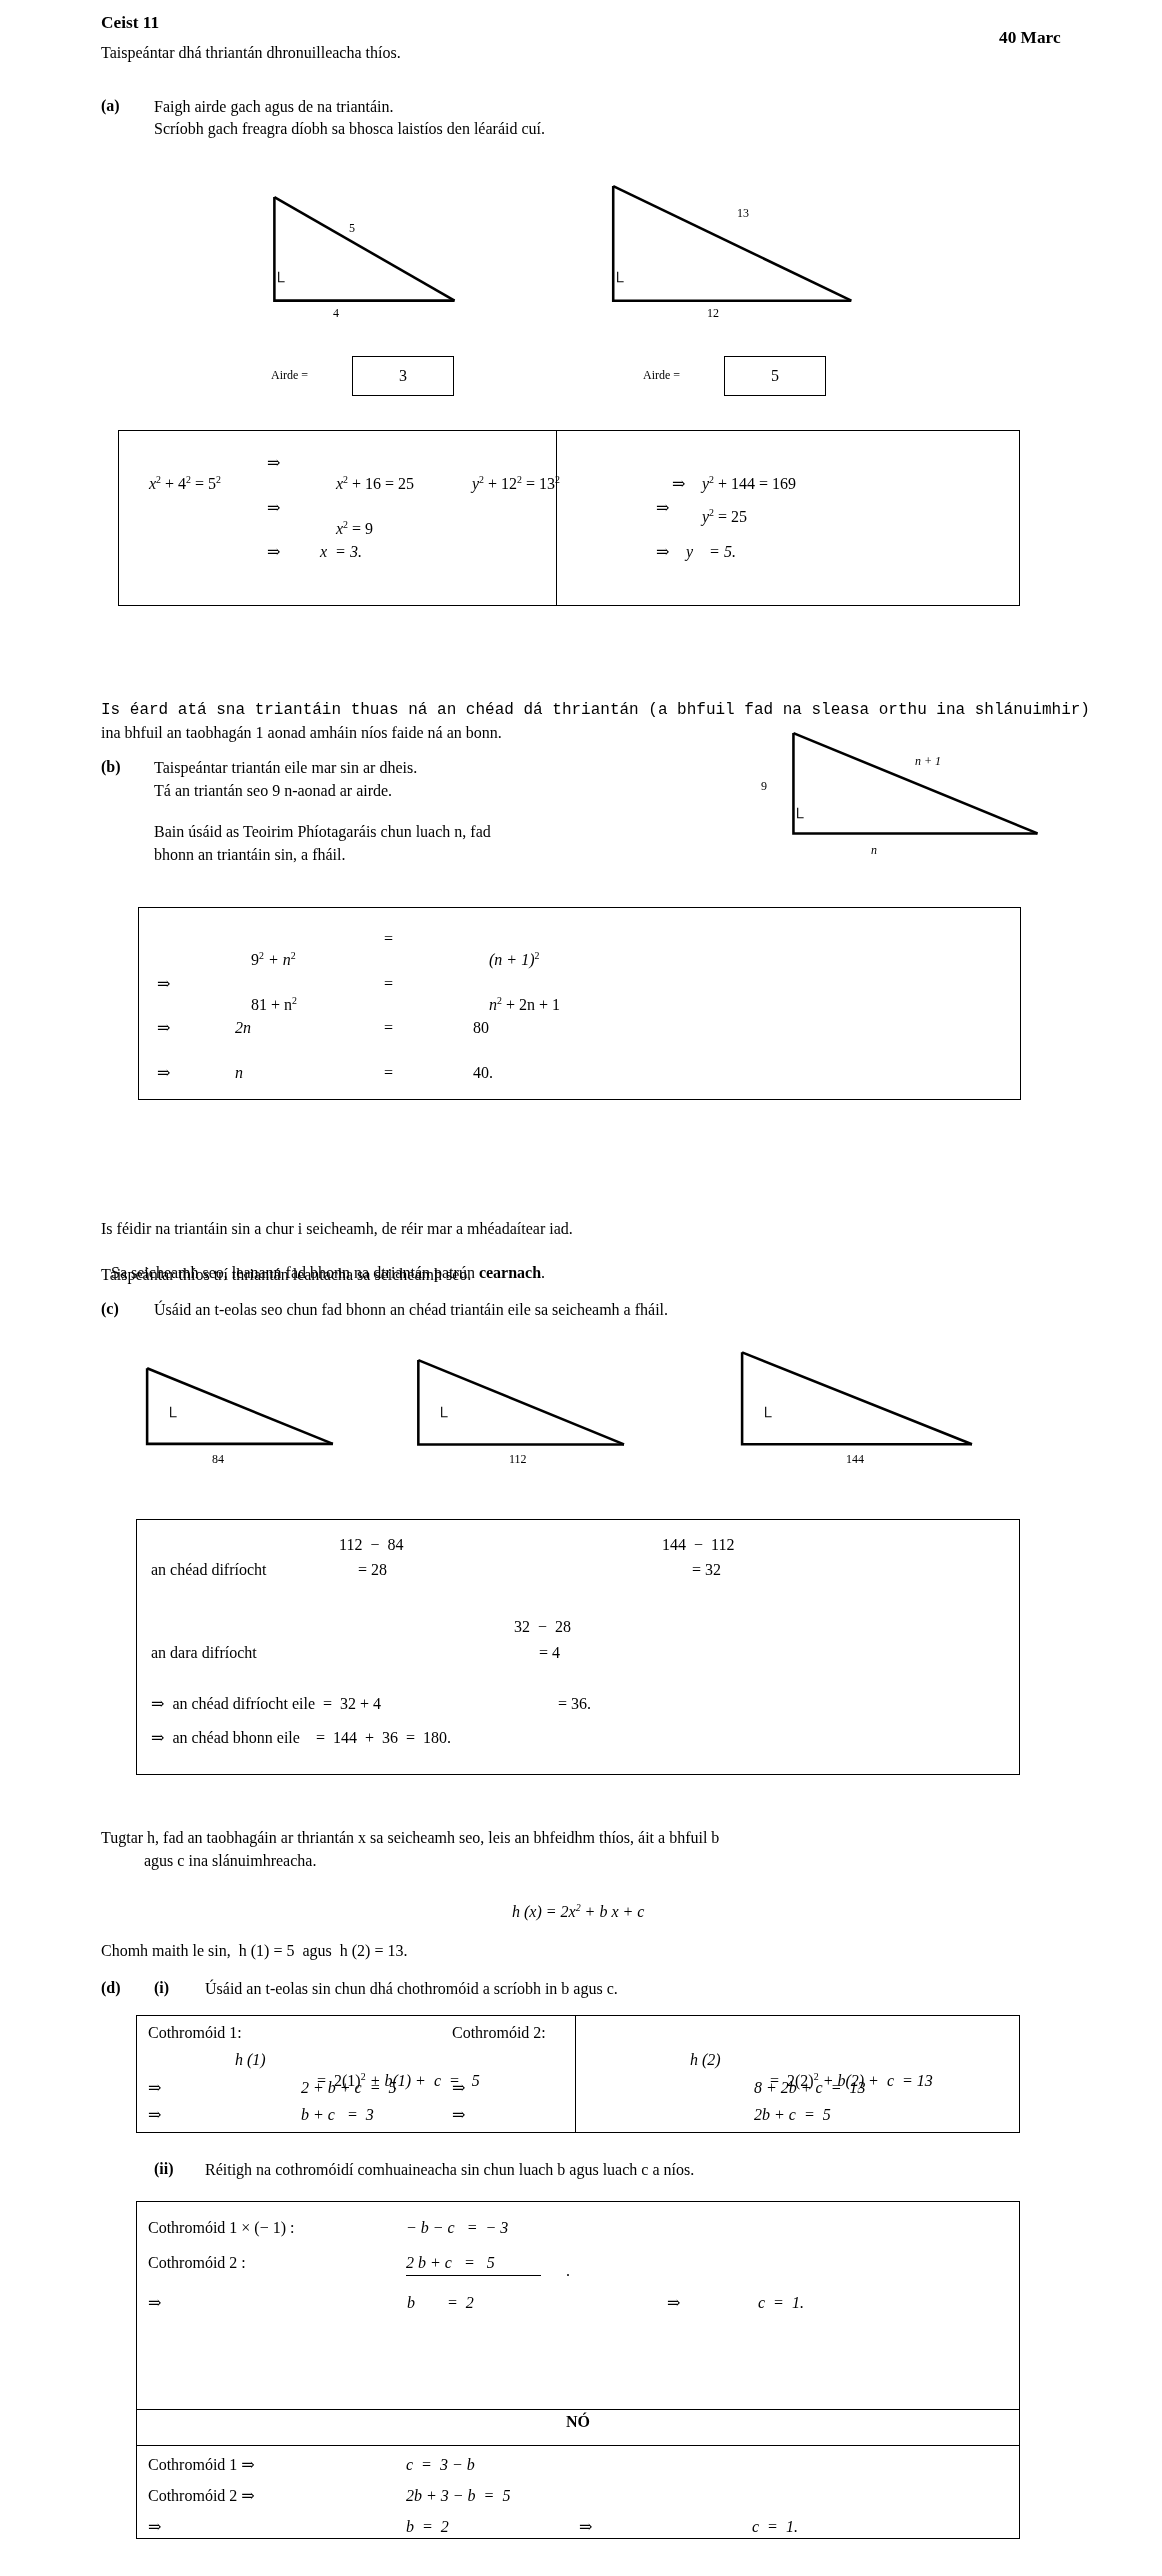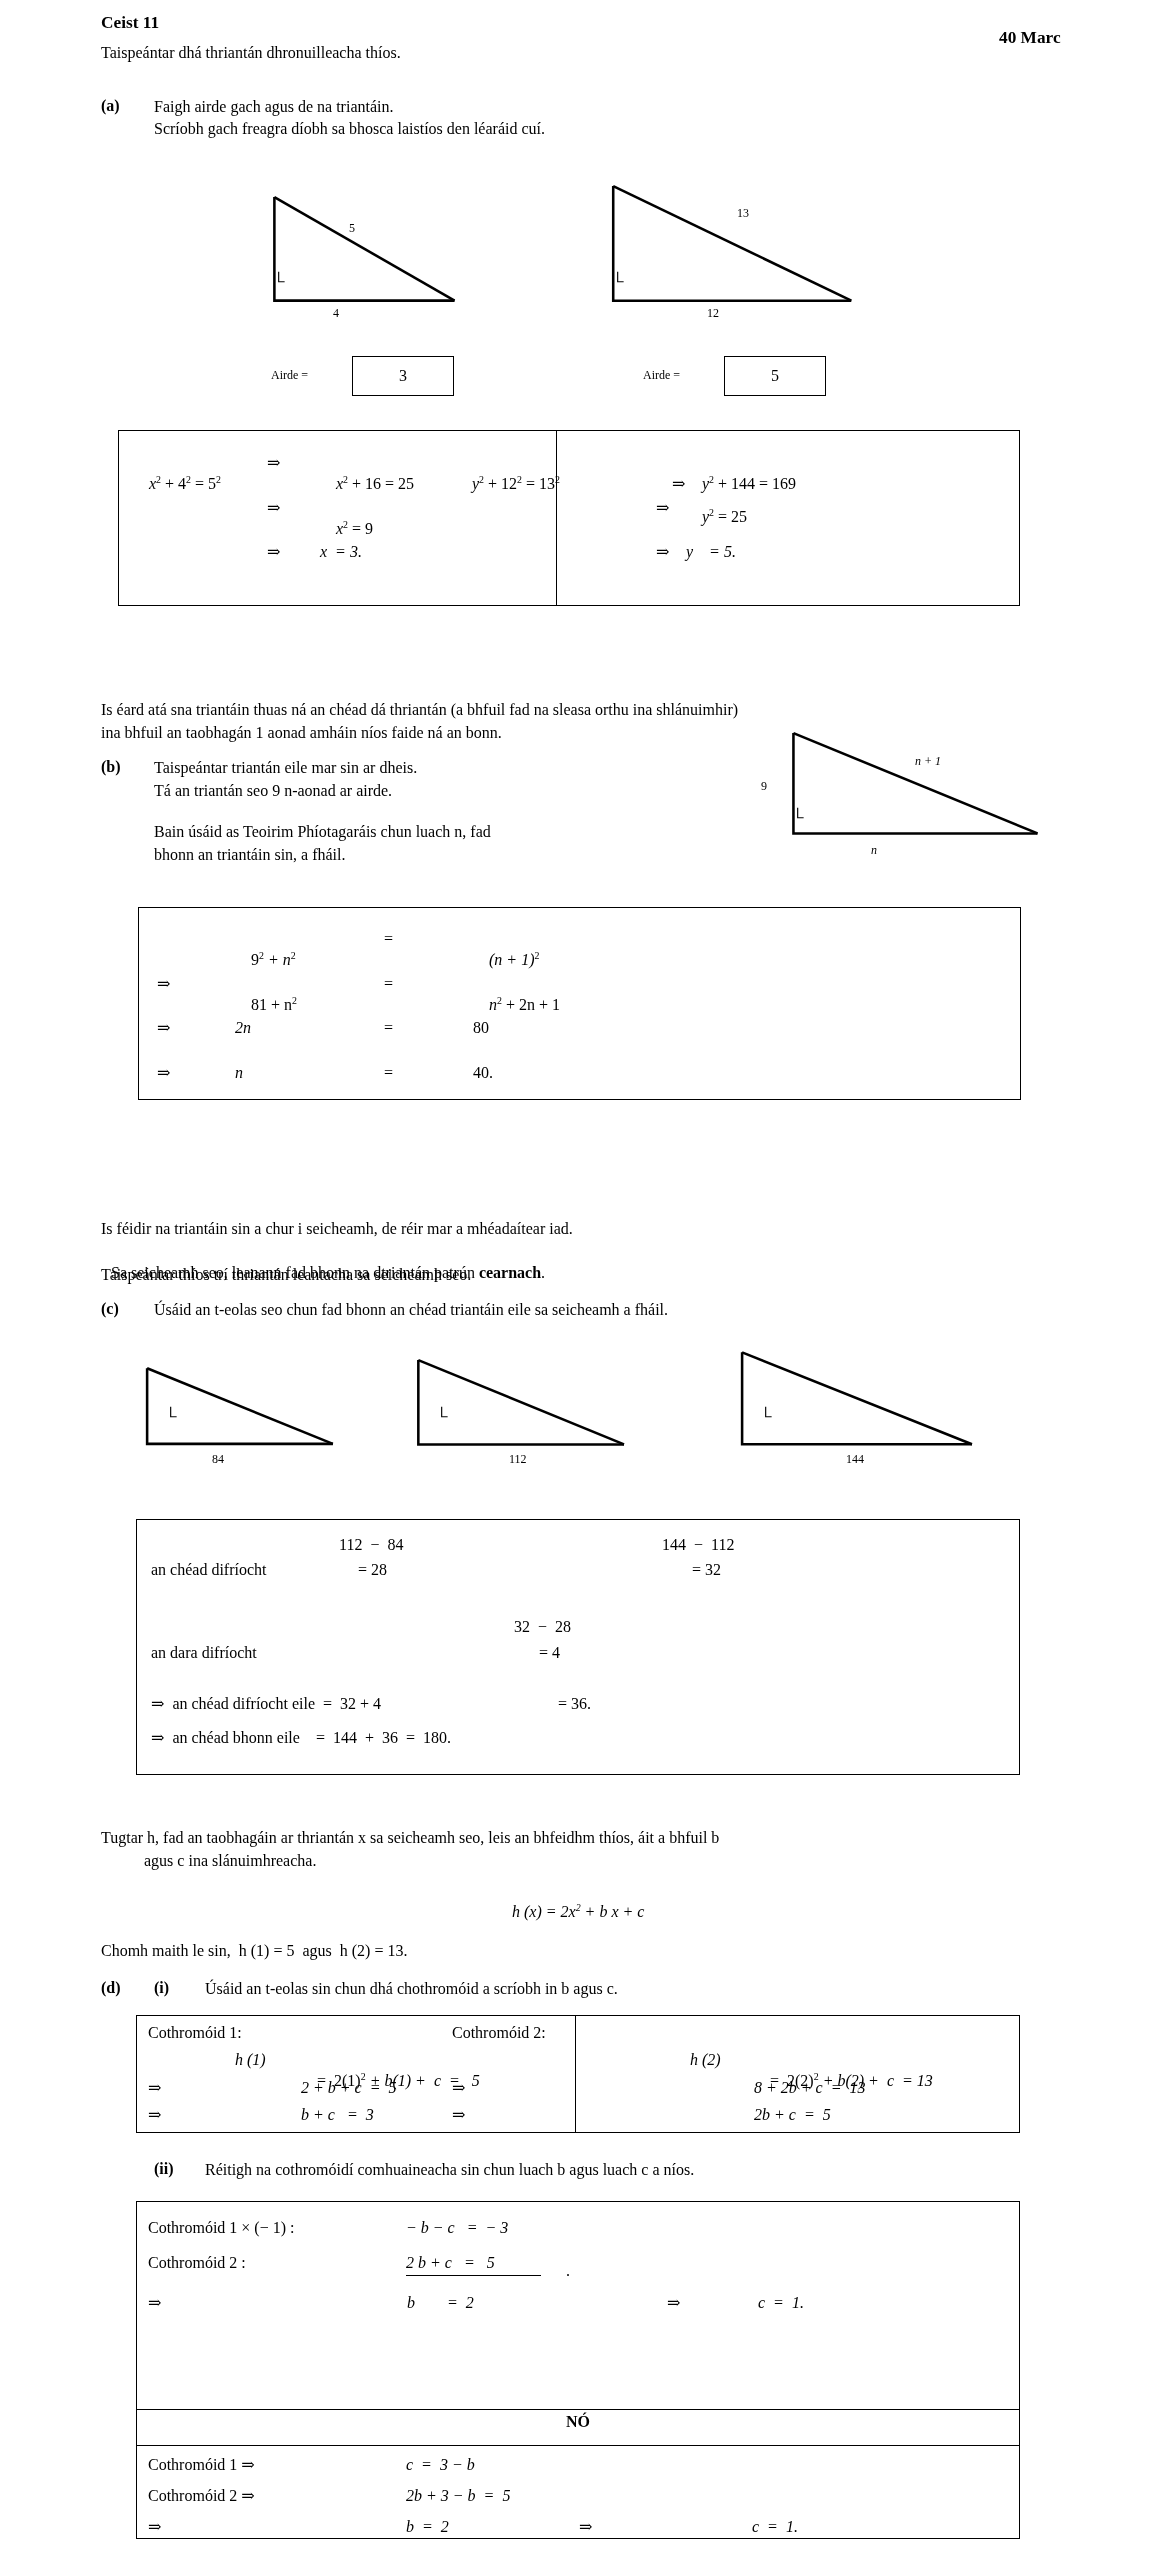--- a/index.html
+++ b/index.html
@@ -154,21 +154,21 @@
   </div>
 
   <div class="abs t" style="left:656px; top:498px;">⇒</div>
   <div class="abs t" style="left:686px; top:486px;">
     <span class="it">y</span><span class="sup">2</span><span> = 25</span>
   </div>
 
   <div class="abs t" style="left:656px; top:542px;">⇒</div>
   <div class="abs t it" style="left:686px; top:542px;">y    = 5.</div>
 
-  <div class="abs t" style="left:101px; top:700px;">Is éard atá sna triantáin thuas ná an chéad dá thriantán (a bhfuil fad na sleasa orthu ina shlánuimhir)</div>
+  <div class="abs t" style="left:101px; top:700px;font-family:Liberation Mono, monospace;">Is éard atá sna triantáin thuas ná an chéad dá thriantán (a bhfuil fad na sleasa orthu ina shlánuimhir)</div>
   <div class="abs t" style="left:101px; top:723px;">ina bhfuil an taobhagán 1 aonad amháin níos faide ná an bonn.</div>
 
   <div class="abs part-label" style="left:101px; top:758px;">(b)</div>
   <div class="abs t" style="left:154px; top:758px;">Taispeántar triantán eile mar sin ar dheis.</div>
   <div class="abs t" style="left:154px; top:781px;">Tá an triantán seo 9 n-aonad ar airde.</div>
   <div class="abs t" style="left:154px; top:822px;">Bain úsáid as Teoirim Phíotagaráis chun luach n, fad</div>
   <div class="abs t" style="left:154px; top:845px;">bhonn an triantáin sin, a fháil.</div>
 
   <div class="abs" style="left:788px; top:728px;">
     <svg width="269" height="115" viewBox="0 0 420 180">

